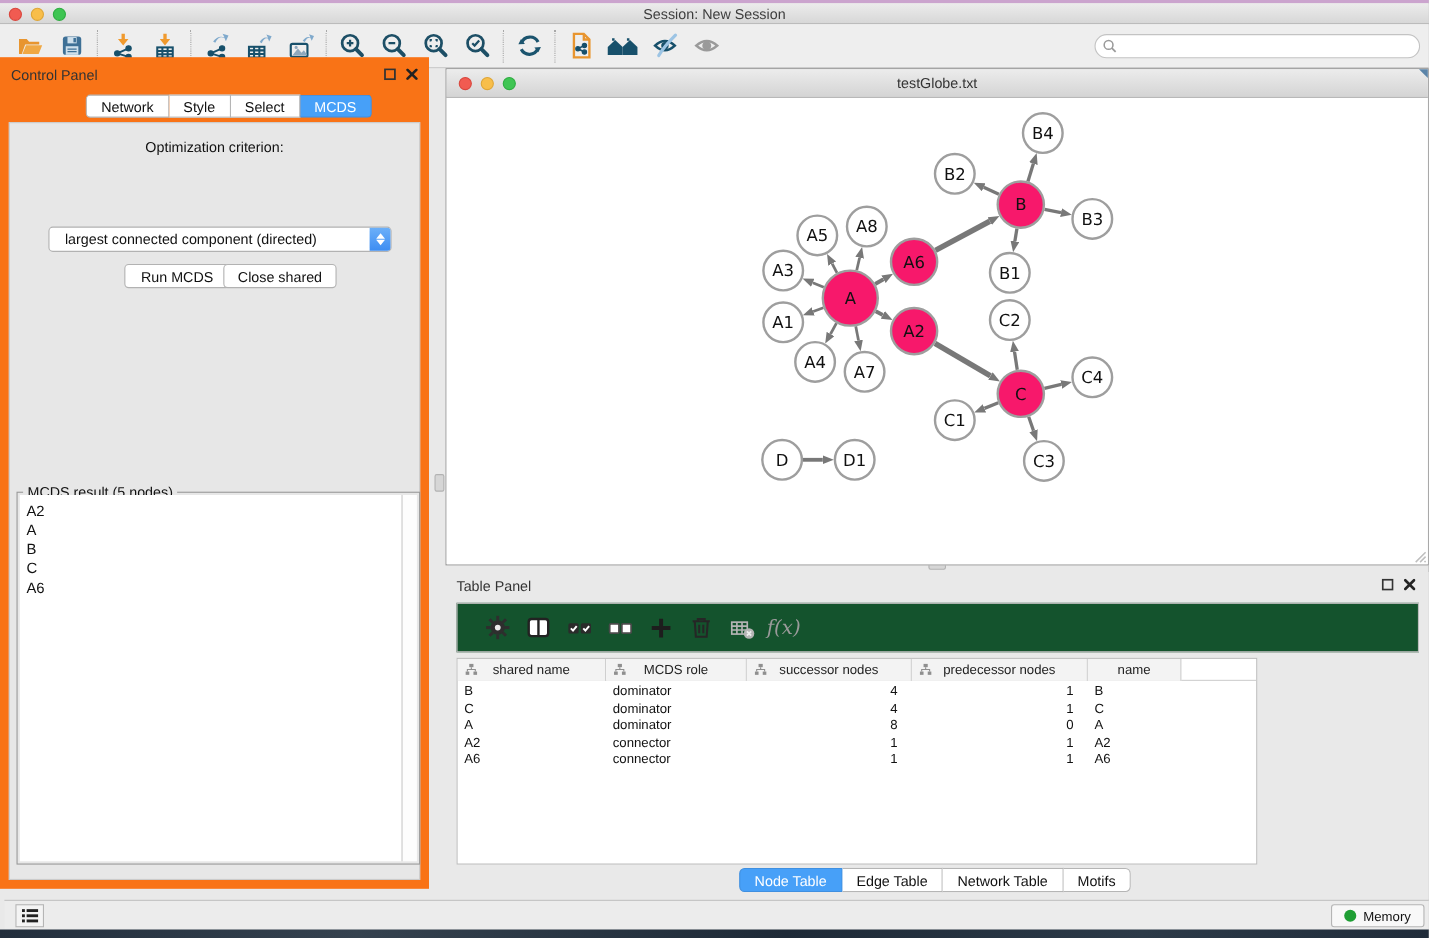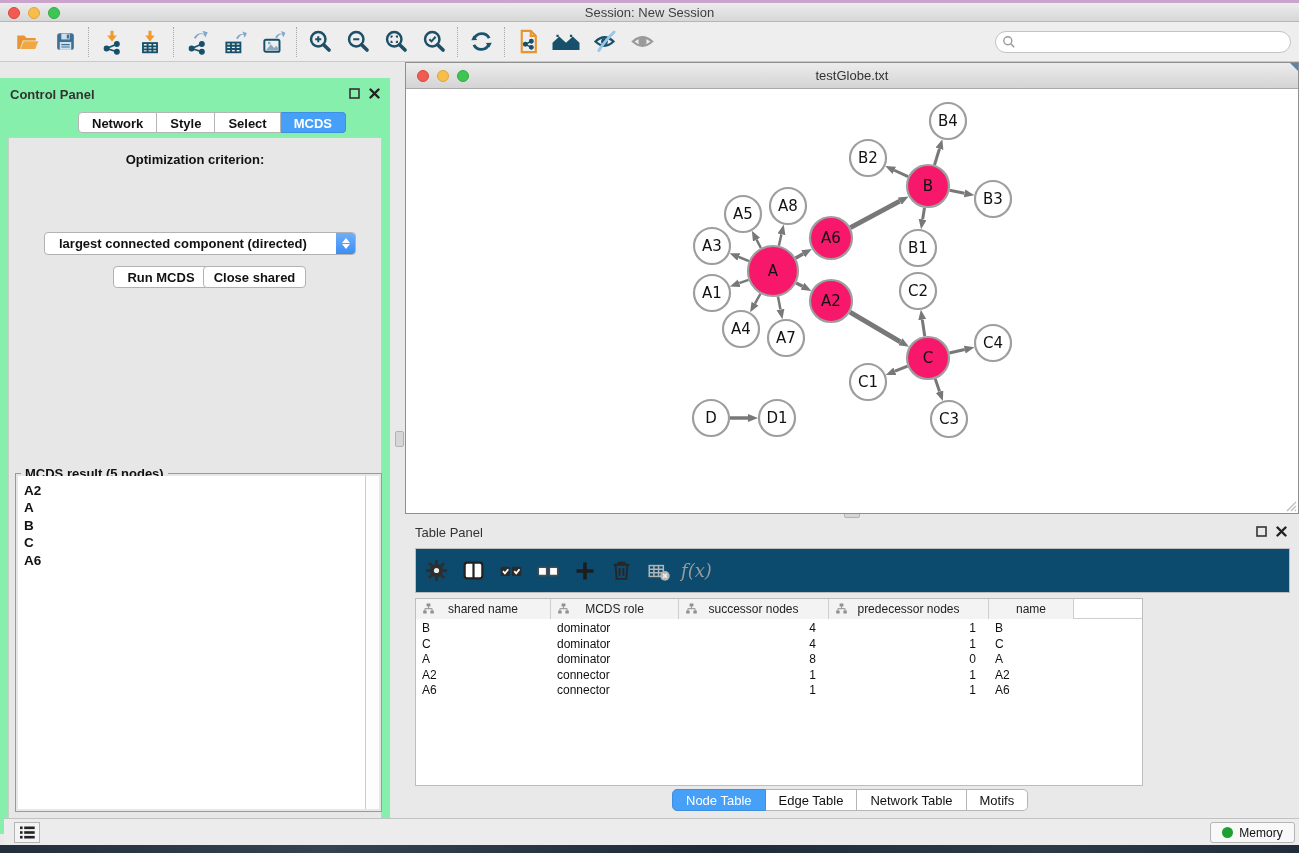--- a/index.html
+++ b/index.html
@@ -19,21 +19,21 @@
   .toolbar{left:0;top:22px;width:1299px;height:40px;background:#eeeeee;
            border-bottom:1px solid #c9c9c9;display:flex;align-items:center;padding:0 8px;}
   .tb-icon{width:38px;height:34px;display:flex;align-items:center;justify-content:center;cursor:default;}
   .tb-sep{width:1px;height:30px;border-left:1px dotted #a8a8a8;margin:0 4px;}
   .searchbox{position:absolute;left:995px;top:9px;width:296px;height:22px;}
   .searchbox input{width:100%;height:100%;border:1px solid #c3c3c3;border-radius:11px;
                    padding:0 8px 0 24px;font-size:12px;background:#fff;outline:none;}
   .searchbox svg{position:absolute;left:7px;top:4px;}
 
   
-  .control-panel{left:0;top:78px;width:390px;height:756px;background:#86efac;font-weight:bold;}
+  .control-panel{left:0;top:52px;width:390px;height:756px;background:#f97316;}
   .panel-title{font-size:13px;color:#333;}
   .win-btns{display:flex;gap:9px;align-items:center;}
   .seg-tabs{display:flex;}
   .seg{height:21px;line-height:21px;font-size:13px;color:#111;background:#fff;
        border:1px solid #b5b5b5;border-left:none;padding:0 13px;text-align:center;cursor:default;}
   .seg:first-child{border-left:1px solid #b5b5b5;border-radius:4px 0 0 4px;}
   .seg:last-child{border-radius:0 4px 4px 0;}
   .seg.active{background:#47a0f8;border-color:#3f8fe0;color:#fff;}
   .cp-inner{left:8px;top:59px;width:374px;height:689px;background:#e7e7e7;border:1px solid #cbcbcb;}
   .opt-label{width:100%;text-align:center;font-size:13px;color:#111;}
@@ -64,22 +64,22 @@
   .grip{position:absolute;right:1px;bottom:1px;}
   .corner-tri{position:absolute;right:0;top:0;width:0;height:0;
               border-top:8px solid #5b84a8;border-left:8px solid transparent;}
 
   
   .vsplit-handle{left:395px;top:431px;width:9px;height:16px;background:#d6d6d6;border:1px solid #b2b2b2;border-radius:2px;}
   .hsplit-handle{left:844px;top:510px;width:16px;height:8px;background:#d6d6d6;border:1px solid #b2b2b2;border-radius:2px;}
 
   
   .table-panel{left:405px;top:520px;width:894px;height:298px;background:#e9e9e9;}
-  .tp-toolbar{position:absolute;left:10px;top:28px;width:875px;height:45px;background:#0c4a6e;
-              border:1px solid #bdbdbd;display:flex;align-items:center;padding:0 2px;}
+  .tp-toolbar{position:absolute;left:10px;top:28px;width:875px;height:45px;background:#14532d;
+              border:1px solid #bdbdbd;display:flex;align-items:center;padding:0 18px;}
   .tp-icon{width:37px;height:36px;display:flex;align-items:center;justify-content:center;cursor:default;}
   .fx{font-family:"DejaVu Serif",serif;font-style:italic;font-size:18px;color:#9a9a9a;padding-left:4px;}
   .dtable{position:absolute;left:10px;top:78px;width:728px;height:188px;background:#fff;border:1px solid #bdbdbd;overflow:hidden;}
   .thead{display:flex;height:20px;border-bottom:1px solid #cfcfcf;}
   .th{position:relative;height:20px;background:#f3f3f3;border-right:1px solid #cfcfcf;
       font-size:12px;color:#222;text-align:center;line-height:20px;}
   .th .tree{position:absolute;left:7px;top:4px;}
   .trow{display:flex;height:15.6px;line-height:15.6px;font-size:12px;color:#111;}
   .td{padding:0 6px;white-space:nowrap;overflow:hidden;}
   .td.r{text-align:right;padding-right:13px;}

